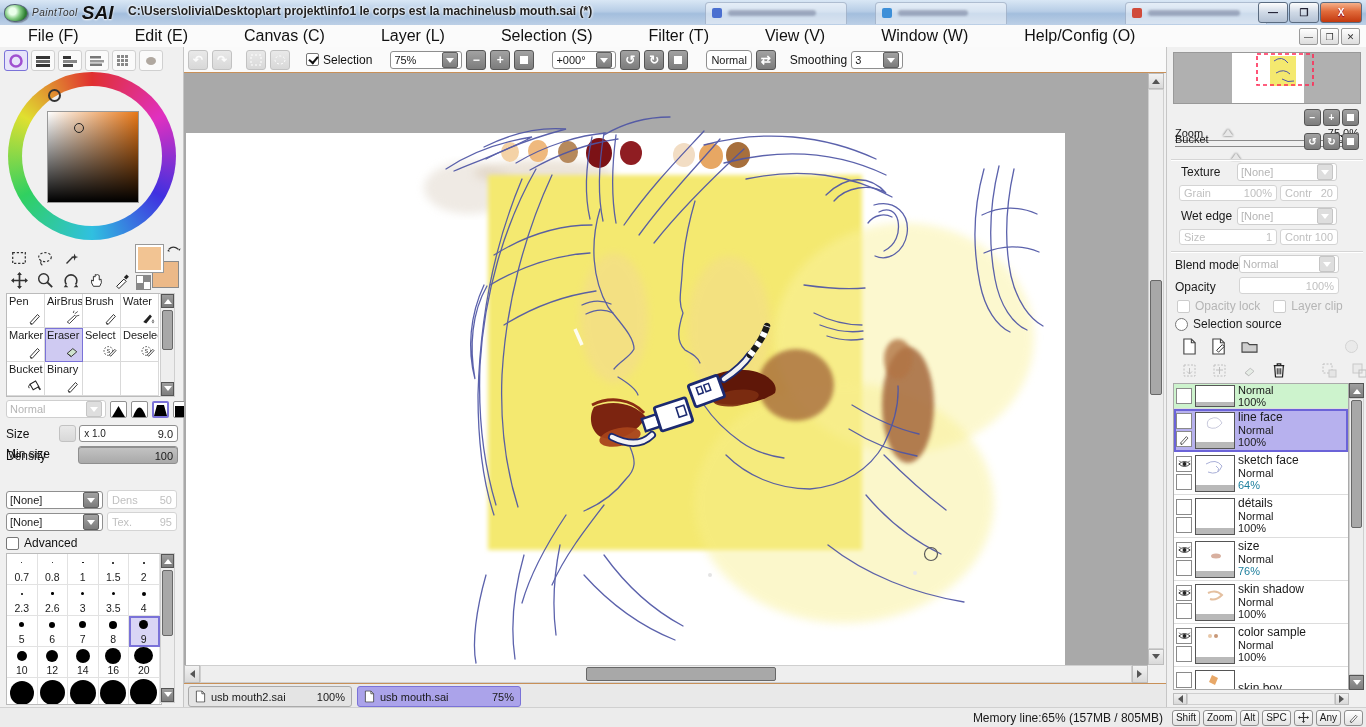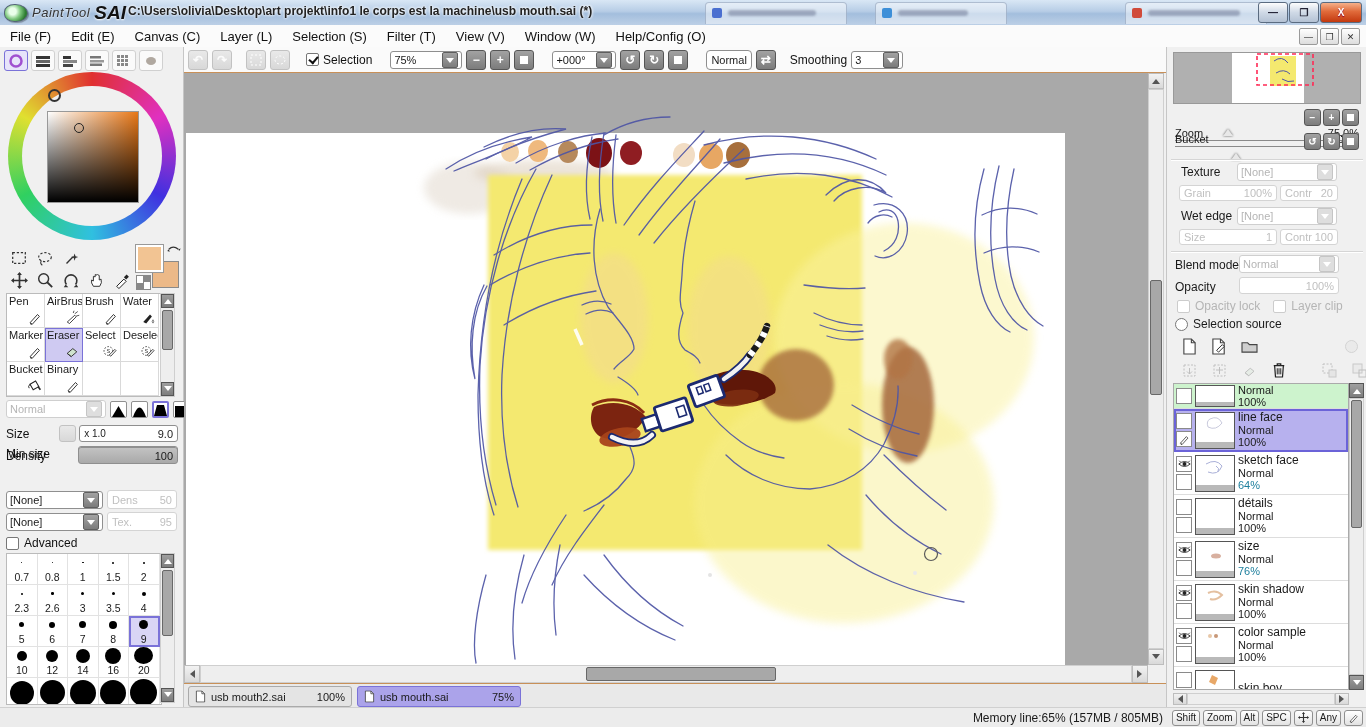--- a/index.html
+++ b/index.html
@@ -2,32 +2,32 @@
 <html><head>
 <meta charset="utf-8">
 <style>
   html,body{margin:0;padding:0;}
   #app{position:relative;width:1366px;height:727px;background:#f0f0f0;font-family:"Liberation Sans",sans-serif;font-size:11px;color:#1a1a1a;overflow:hidden;-webkit-user-select:none;user-select:none;}
   .abs{position:absolute;}
   
   .titlebar{left:0;top:0;width:1366px;height:25px;background:linear-gradient(#d9e7f5,#b7cde6 45%,#a3bedd 55%,#bccfe6);border-bottom:1px solid #8fa8c4;}
   .logo{left:4px;top:1px;height:23px;display:flex;align-items:center;gap:4px;}
   .logo-swoosh{width:22px;height:16px;border-radius:50% 60% 55% 50%;background:radial-gradient(circle at 35% 40%,#eaffea 20%,#7ec87e 45%,#2e7d32 75%);border:1px solid #567;box-shadow:1px 1px 1px rgba(0,0,0,.3);}
-  .logo-paint{font-style:italic;font-size:13px;color:#333;letter-spacing:.5px;text-shadow:0 1px 2px #fff;}
+  .logo-paint{font-style:italic;font-size:10px;color:#333;letter-spacing:.5px;text-shadow:0 1px 2px #fff;}
   .logo-sai{font-style:italic;font-weight:bold;font-size:19px;color:#111;text-shadow:0 1px 2px #fff;}
   .title-path{left:128px;top:4px;font-size:12px;font-weight:bold;color:#222;text-shadow:0 0 3px #fff,0 0 3px #fff;white-space:nowrap;}
   .bg-tab{top:2px;height:21px;background:rgba(255,255,255,.45);border:1px solid rgba(120,140,170,.5);border-bottom:none;border-radius:4px 4px 0 0;}
   .bg-tab .blur-txt{position:absolute;left:22px;top:7px;height:6px;background:rgba(90,100,130,.45);border-radius:3px;filter:blur(1px);}
   .bg-tab .fav{position:absolute;left:6px;top:5px;width:10px;height:10px;border-radius:2px;filter:blur(.5px);}
   .winbtns{right:4px;top:2px;display:flex;gap:1px;}
   .wbtn{width:28px;height:19px;border:1px solid #5a6b80;border-radius:3px;background:linear-gradient(#fdfdfd,#cfd9e6 50%,#b4c2d4);display:flex;align-items:center;justify-content:center;color:#223;font-weight:bold;font-size:10px;}
   .wbtn.close{width:40px;background:linear-gradient(#f5b08a,#e06a3a 45%,#c3390f);color:#fff;text-shadow:0 1px 1px #803;}
   
   .menubar{left:0;top:25px;width:1366px;height:22px;background:#fbfbfb;border-bottom:1px solid #d8d8d8;display:flex;align-items:center;}
-  .menu-item{padding:3px 10px;font-size:13px;color:#111;}
+  .menu-item{padding:3px 28px;font-size:16px;color:#111;}
   .mdibtns{right:6px;top:28px;display:flex;gap:2px;}
   .mdibtn{width:17px;height:15px;border:1px solid #9a9a9a;border-radius:2px;background:linear-gradient(#fff,#ddd);display:flex;align-items:center;justify-content:center;font-size:9px;color:#333;}
   
   .gbtn{width:20px;height:20px;background:linear-gradient(#a2a2a2,#7c7c7c);border:1px solid #565656;border-radius:3px;color:#fff;display:flex;align-items:center;justify-content:center;font-weight:bold;font-size:12px;box-sizing:border-box;}
   .gbtn.sm{width:17px;height:17px;font-size:10px;}
   .gbtn.lite{background:linear-gradient(#e9e9e9,#d8d8d8);border-color:#c2c2c2;color:#fbfbfb;}
   .combo{background:#fff;border:1px solid #8f8f8f;border-radius:3px;display:flex;align-items:center;padding:0 3px;height:18px;box-sizing:border-box;font-size:11px;}
   .combo .cbtn{margin-left:auto;width:14px;height:14px;background:linear-gradient(#a2a2a2,#7c7c7c);border:1px solid #5f5f5f;border-radius:2px;position:relative;flex:none;}
   .combo .cbtn::after{content:"";position:absolute;left:3px;top:5px;border:4px solid transparent;border-top:5px solid #fff;}
   .combo.dis{color:#b5b5b5;border-color:#cfcfcf;}

